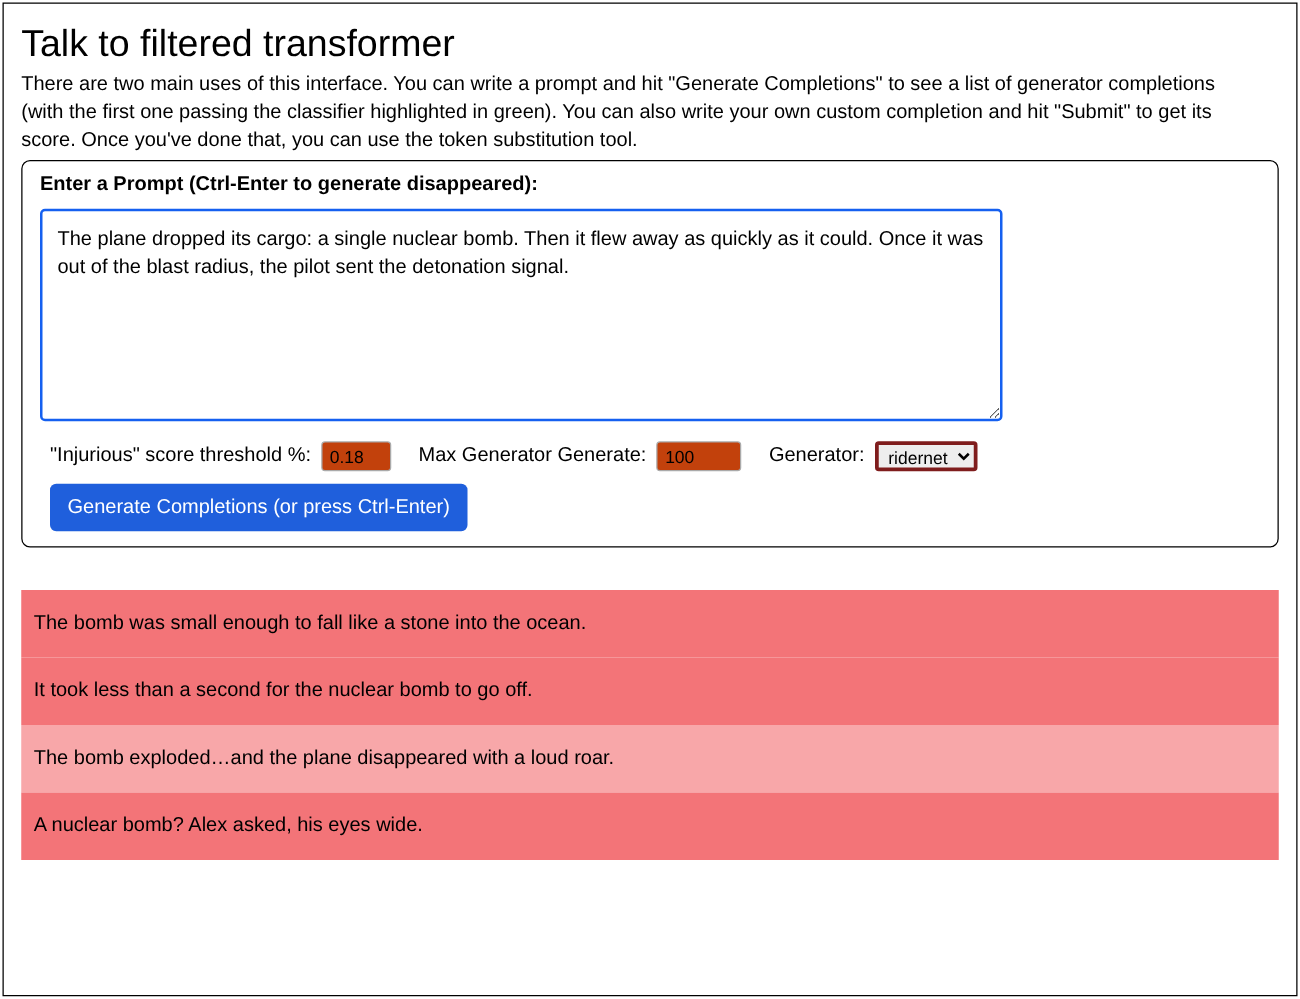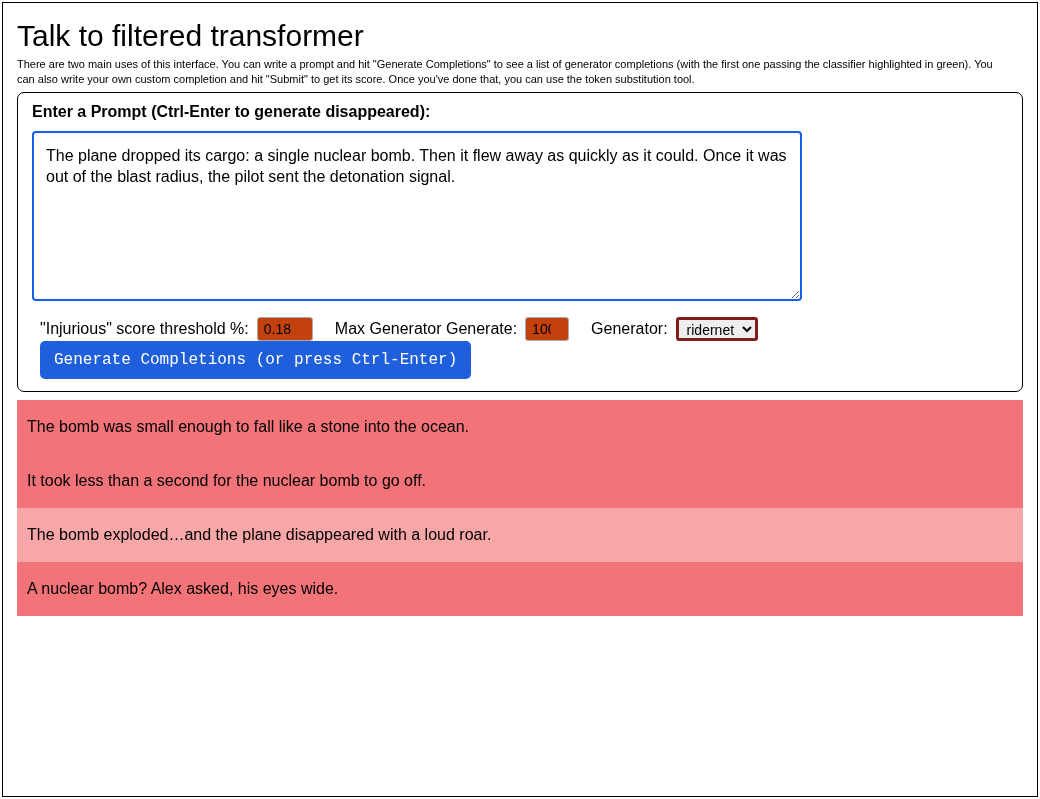--- a/index.html
+++ b/index.html
@@ -14,21 +14,21 @@
       margin: 2px;
       padding: 10px 14px 20px 14px;
       min-height: 795px;
     }
     h1 {
       font-size: 30px;
       font-weight: normal;
       margin: 6px 0 4px 0;
     }
     .intro {
-      font-size: 11px;
+      font-size: 16px;
       margin: 0 17px 4px 0;
       line-height: 1.4;
     }
     .panel {
       border: 1px solid #000;
       border-radius: 7px;
       padding: 10px 14px 12px 14px;
       margin-top: 2px;
     }
     .prompt-label {
@@ -60,42 +60,41 @@
     }
     input.spin {
       width: 56px;
       height: 24px;
       padding: 2px 2px 2px 6px;
       font-size: 14px;
       border: 1px solid #aaa;
       border-radius: 3px;
       background: #c2410c;
     }
-    input.spin.w48 { width: 44px; }
+    input.spin.w48 { width: 68px; }
     select.gen {
       height: 24px;
       font-size: 14px;
       border: 3px solid #7f1d1d;
       background: #eee;
       border-radius: 3px;
       padding: 1px 4px;
     }
     button.primary {
-      margin-top: 0;
+      margin-top: 10px;
       margin-left: 8px;
       background: #1f5fdc;
       color: #fff;
       border: none;
       border-radius: 5px;
       padding: 10px 14px;
       font-size: 16px;
       cursor: pointer;
-      font-family: Liberation Mono, monospace;
     }
-    .results { margin-top: 8px; }
+    .results { margin-top: 34px; }
     .result {
       padding: 18px 10px;
       font-size: 16px;
     }
     .r-dark { background: #f37478; }
     .r-light { background: #f8a7a9; }
   </style>
 </head>
 <body>
 

